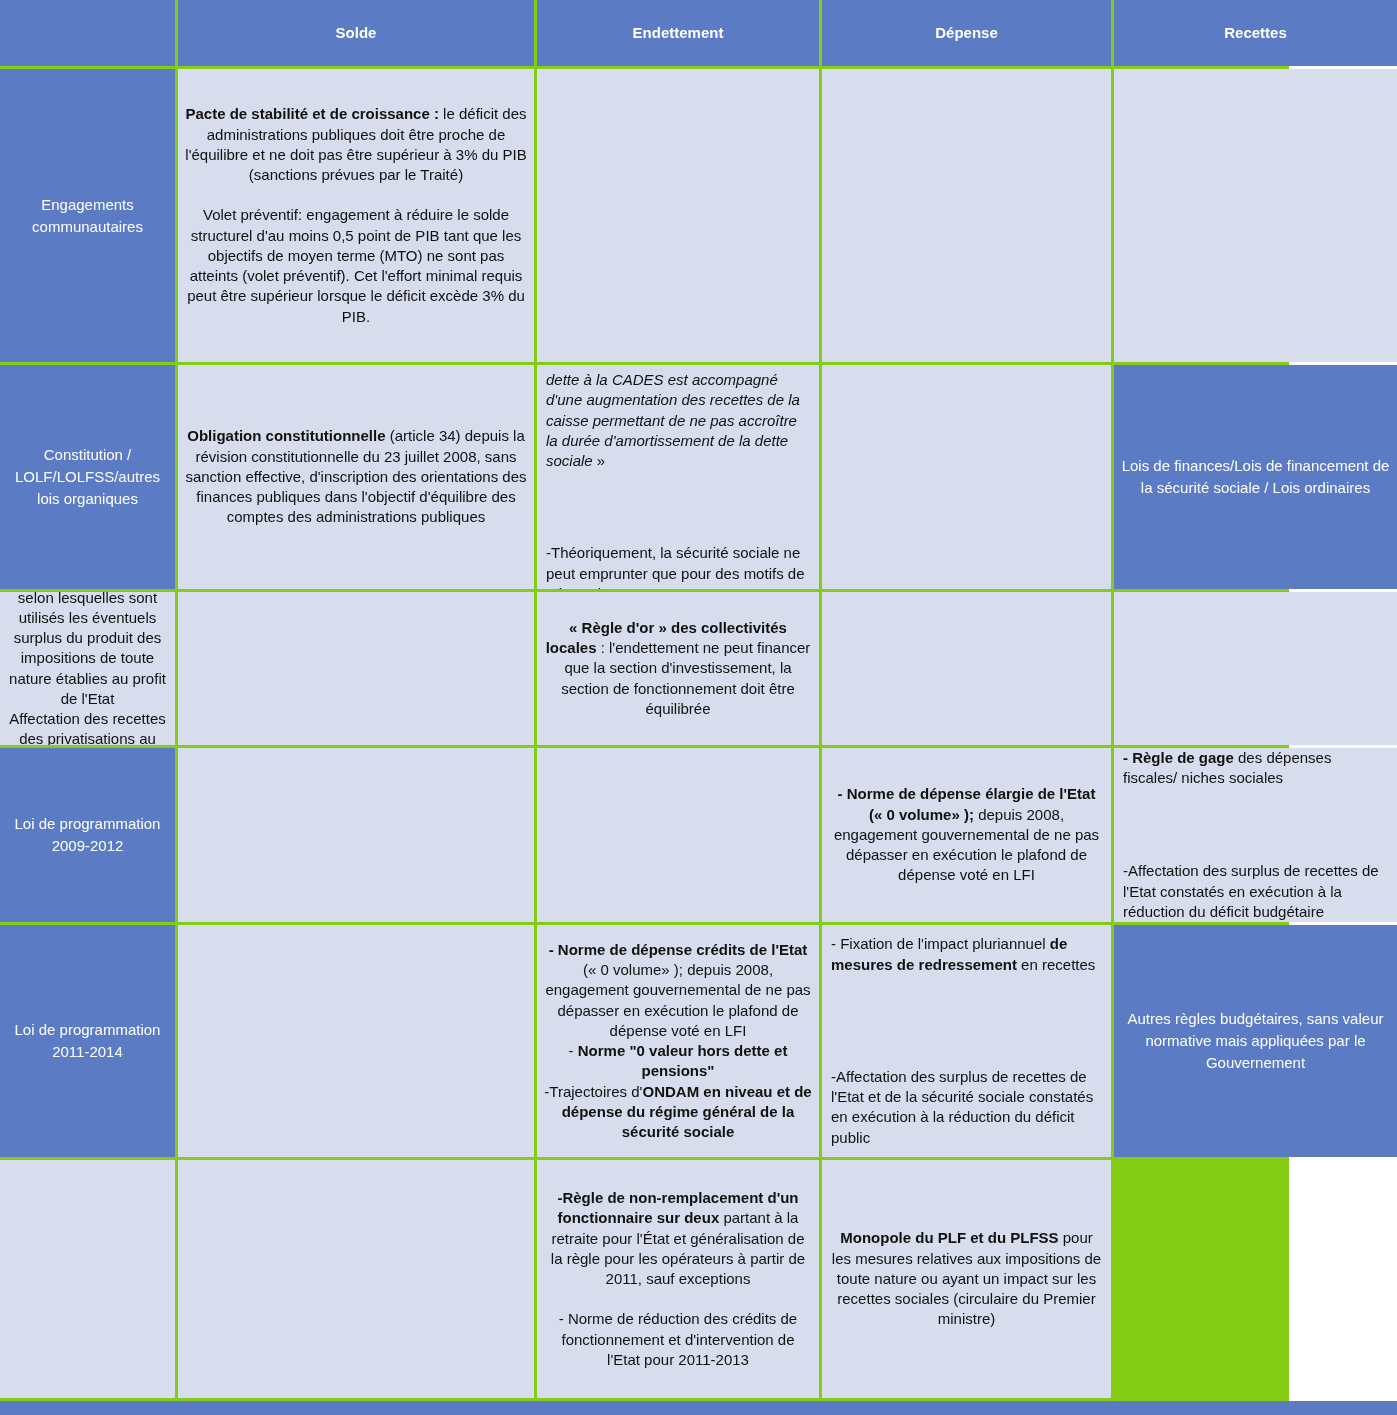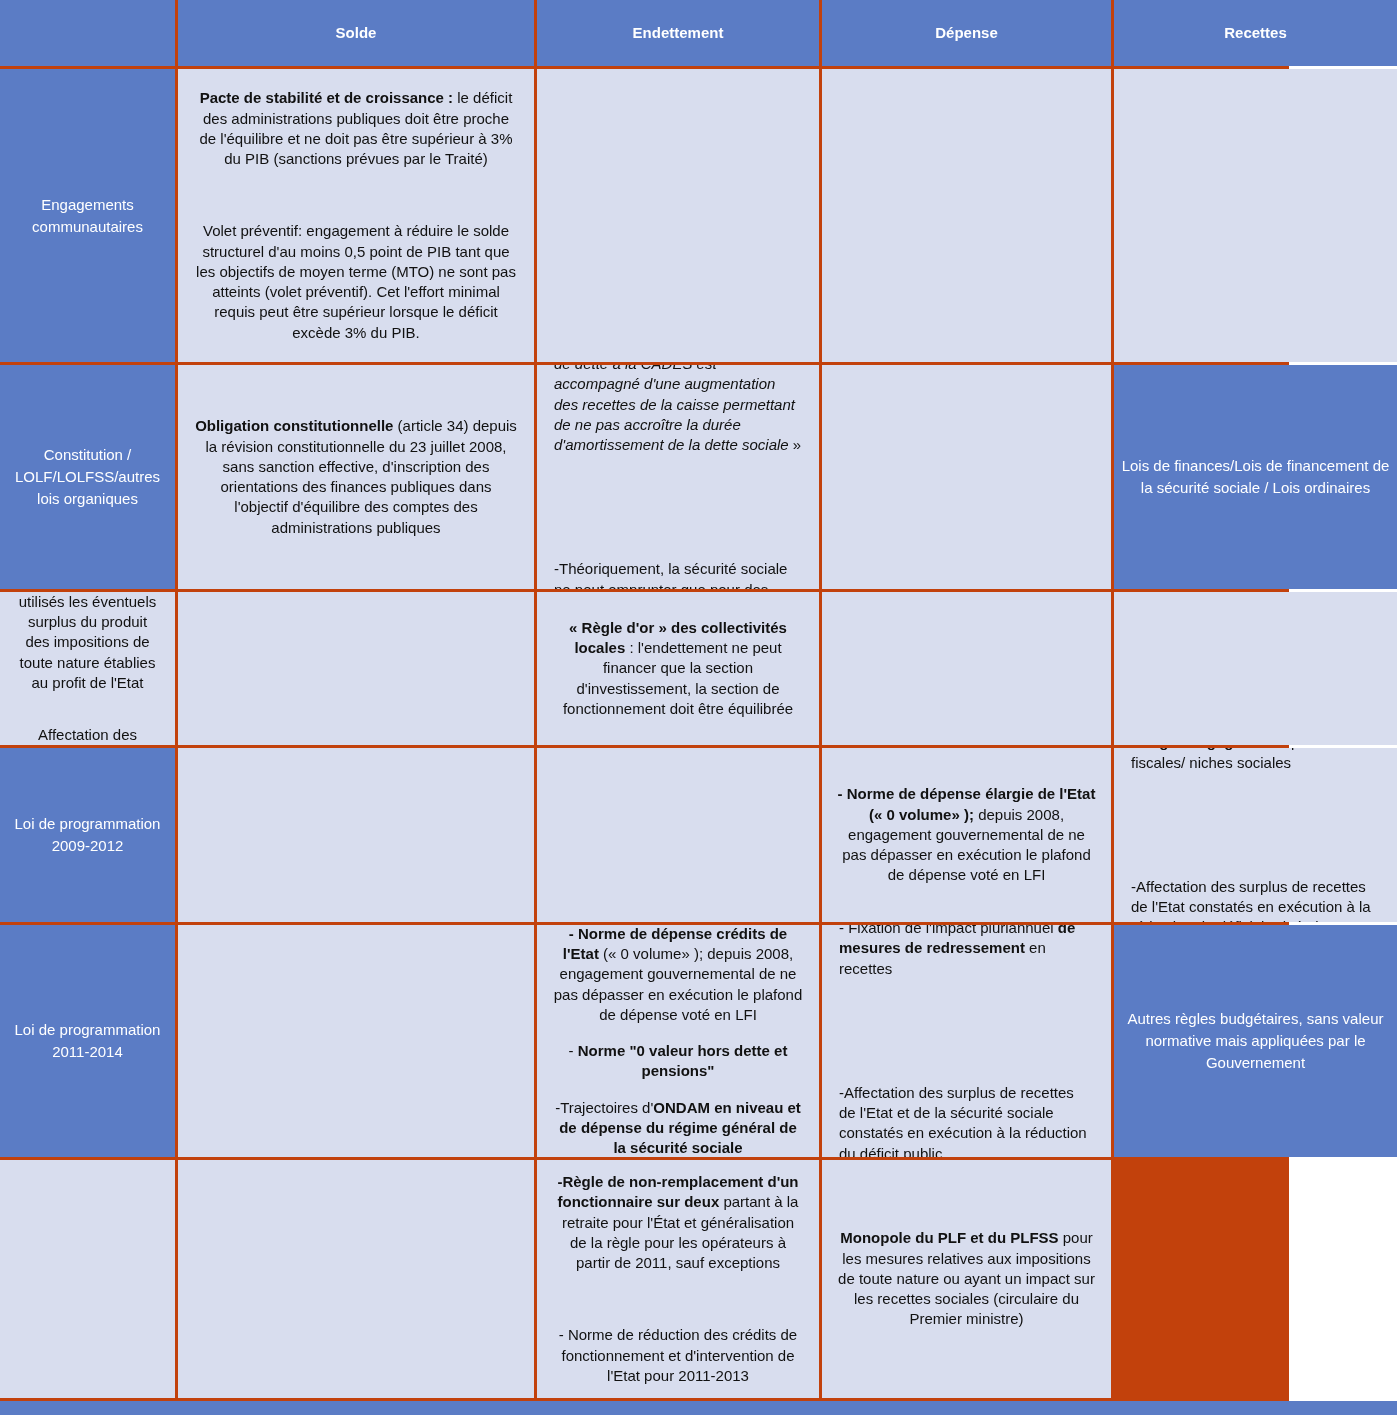--- a/index.html
+++ b/index.html
@@ -2,21 +2,21 @@
 <html><head>
 <meta charset="utf-8">
 <style>
   html,body{margin:0;padding:0;background:#ffffff;}
   body{width:1397px;font-family:"Liberation Sans","DejaVu Sans",sans-serif;}
   .tbl{
     display:grid;
     grid-template-columns:175px 356px 282px 289px 283px;
     grid-template-rows:66px 293px 224px 153px 174px 232px 238px 14px;
     gap:3px;
-    background:#c2410c;
+    background:#84cc16;
     width:1289px;
     box-sizing:border-box;
   }
   .cell{
     display:flex;flex-direction:column;justify-content:center;
     box-sizing:border-box;
     font-size:15px;line-height:1.35;color:#111111;
     overflow:hidden;
   }
   .hd{
@@ -24,21 +24,21 @@
     text-align:center;font-size:15px;
   }
   .rowhd{
     background:#5B7CC5;color:#ffffff;font-weight:normal;
     text-align:center;padding:0 6px;line-height:1.45;
   }
   .bodycell{background:#D8DDEE;}
   .center{text-align:center;padding:0 7px;}
   .left{text-align:left;padding:0 9px;gap:36px;}
   .footer{background:#5B7CC5;grid-column:1 / -1;}
-  .para{margin:8px;}
+  .para{margin:0;}
   .blank{height:20px;}
   .b{font-weight:bold;}
   .i{font-style:italic;}
 </style>
 </head>
 <body>
 
 <div class="tbl">
 
   <div class="cell hd"></div>

